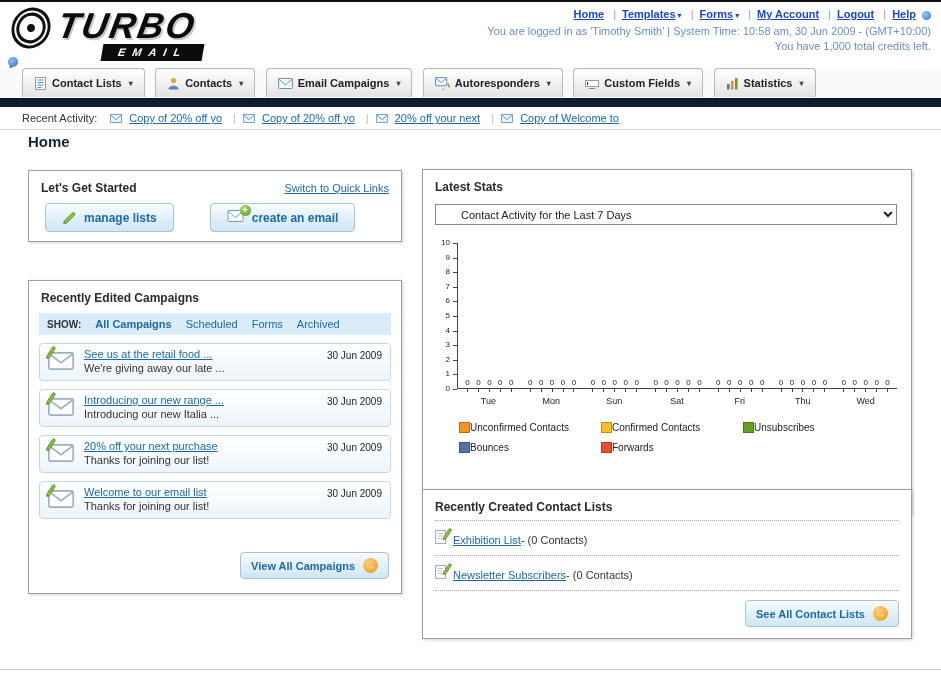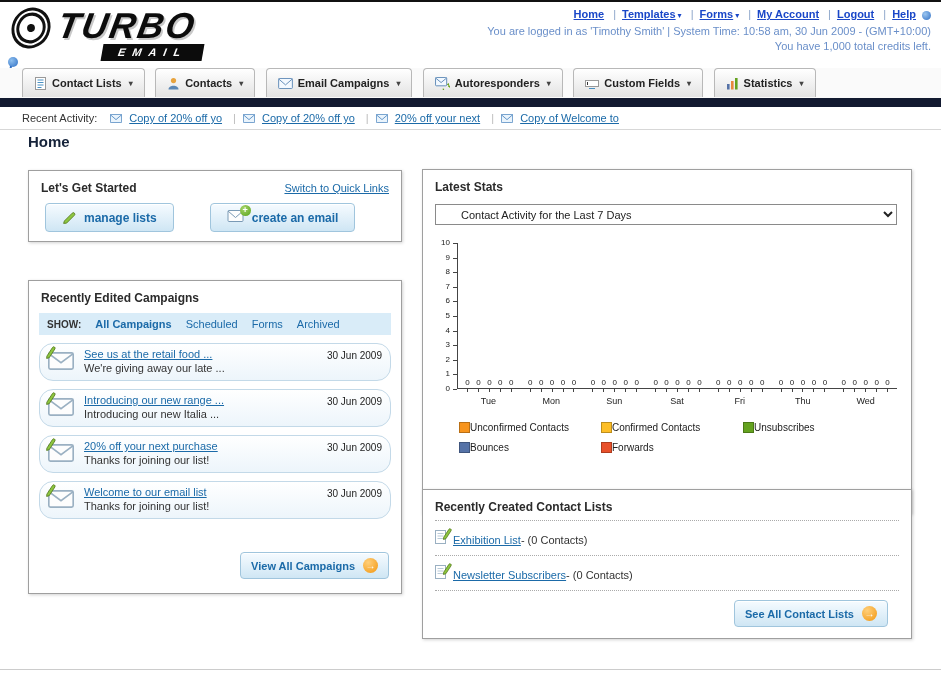--- a/index.html
+++ b/index.html
@@ -79,21 +79,21 @@
                  font-size: 9px; line-height: 11px; text-align: center; font-weight: bold; }
   .icon-combo { position: relative; display: inline-block; }
 
   .panel-campaigns { left: 28px; top: 278px; width: 374px; height: 314px; }
   .showbar { margin: 2px 10px 0; background: #d9ecf8; padding: 5px 8px; font-size: 11px;
              display: flex; gap: 14px; align-items: center; }
   .show-label { font-size: 10px; font-weight: bold; color: #333; }
   .filter { color: #1b6aa8; cursor: pointer; text-decoration: none; }
   .filter.active { font-weight: bold; }
   .camp-row { position: relative; margin: 8px 10px; height: 38px; border: 1px solid #c3d9e8;
-              border-radius: 14px; background: linear-gradient(#ffffff, #edf5fb); padding: 4px 20px 4px 44px;
+              border-radius: 4px; background: linear-gradient(#ffffff, #edf5fb); padding: 4px 20px 4px 44px;
               cursor: pointer; }
   .camp-icon { position: absolute; left: 8px; top: 8px; width: 28px; height: 22px; }
   .camp-pencil { position: absolute; left: -4px; top: -6px; transform: rotate(-12deg); }
   .camp-title { font-size: 11px; color: #1b6aa8; text-decoration: underline; }
   .camp-sub { font-size: 11px; color: #333; margin-top: 2px; }
   .camp-date { position: absolute; right: 8px; top: 6px; font-size: 10px; color: #222; }
   .camp-actions { position: absolute; right: 12px; bottom: 14px; }
 
   
   .panel-stats { left: 422px; top: 167px; width: 490px; height: 345px; }
@@ -118,21 +118,21 @@
   .swatch { width: 11px; height: 11px; flex: none; border: 1px solid rgba(0,0,0,0.25); }
 
   
   .panel-lists { left: 422px; top: 487px; width: 490px; height: 150px; }
   .dotted { border-top: 1px dotted #aaa; margin: 0 12px; }
   .cl-item { display: flex; align-items: flex-end; gap: 0; padding: 9px 12px; font-size: 11px; }
   .cl-link { color: #1b6aa8; text-decoration: underline; cursor: pointer; }
   .cl-meta { color: #333; }
   .cl-icon { position: relative; width: 18px; height: 16px; flex: none; }
   .cl-pencil { position: absolute; left: 6px; top: -2px; transform: rotate(-12deg); }
-  .lists-actions { position: absolute; right: 23px; bottom: 11px; }
+  .lists-actions { position: absolute; right: 12px; bottom: 11px; }
 
   .footer-line { position: absolute; left: 0; right: 0; top: 667px; border-top: 1px solid #ccc; }
 </style>
 </head>
 <body>
 
 <div class="page">
 
   <div class="header">
     <div class="logo">

